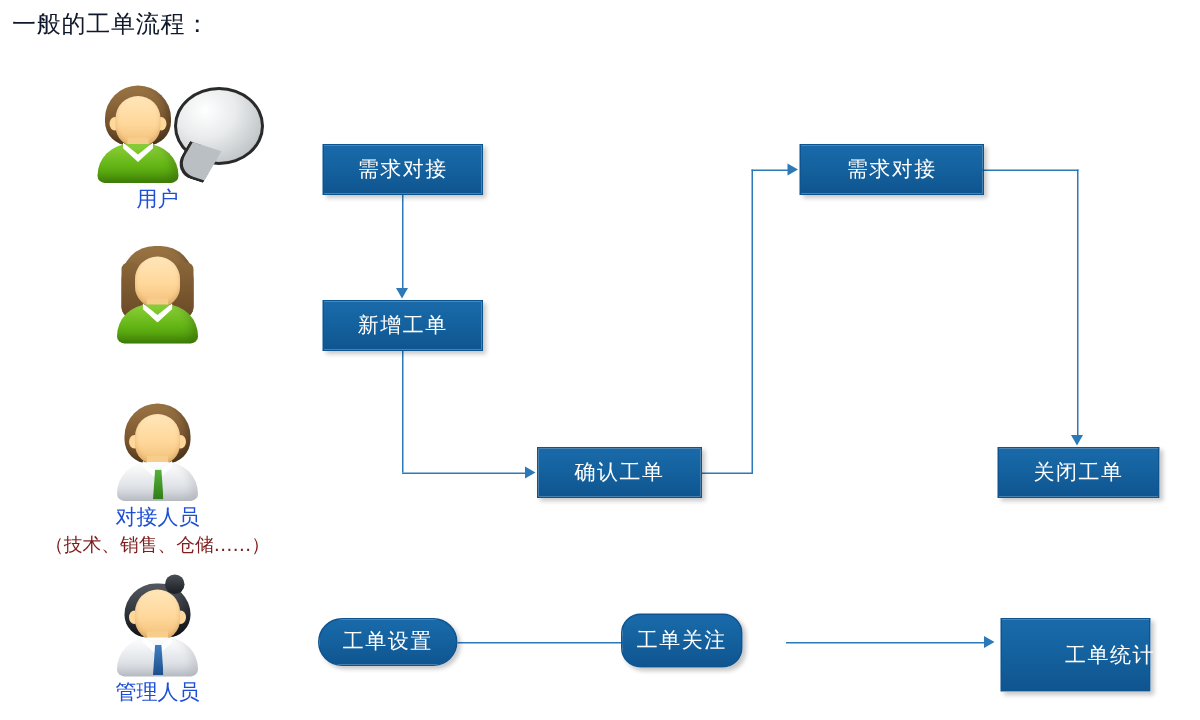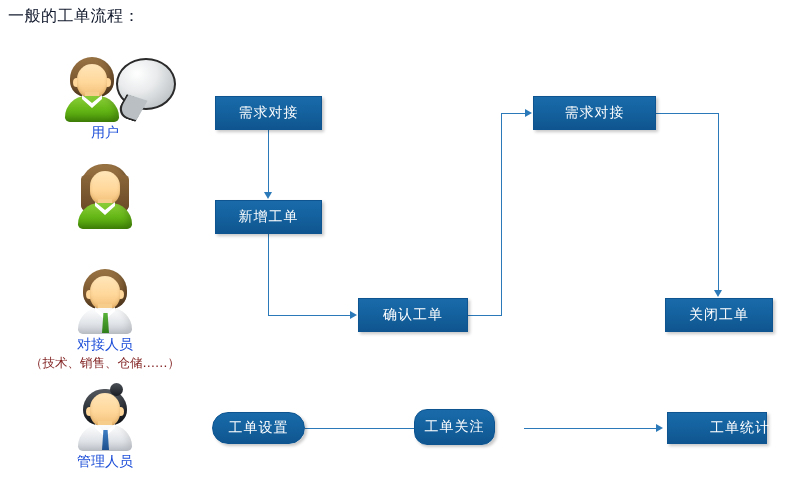--- a/index.html
+++ b/index.html
@@ -306,13 +306,13 @@
 <div class="node" style="left:358px; top:298px; width:110px; height:34px;text-align:right;">确认工单</div>
 
 <div class="node" style="left:533px; top:96px; width:123px; height:34px;">需求对接</div>
 
 <div class="node" style="left:665px; top:298px; width:108px; height:34px;">关闭工单</div>
 
 <div class="node" style="left:212px; top:412px; width:93px; height:32px;border-radius:16px;">工单设置</div>
 
 <div class="node" style="left:414px; top:409px; width:81px; height:36px;border-radius:13px;">工单关注</div>
 
-<div class="node" style="left:667px; top:412px; width:100px; height:32px;padding-left:46px;">工单统计</div>
+<div class="node" style="left:667px; top:412px; width:100px; height:49px;padding-left:46px;">工单统计</div>
 
 </body></html>

